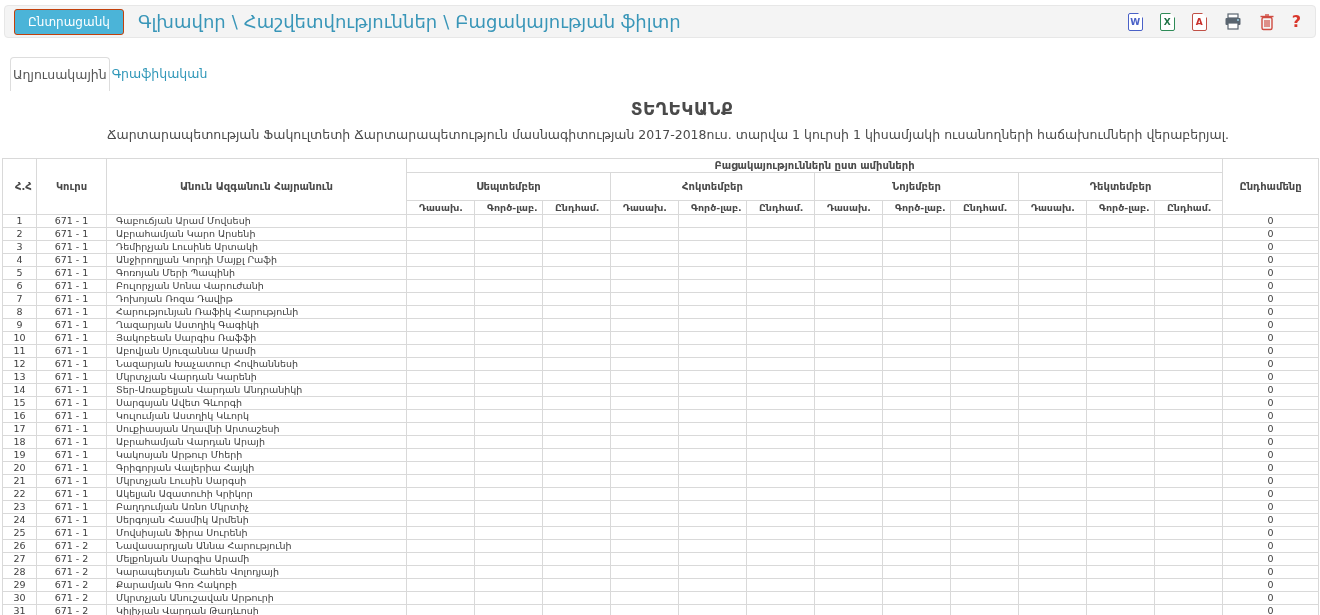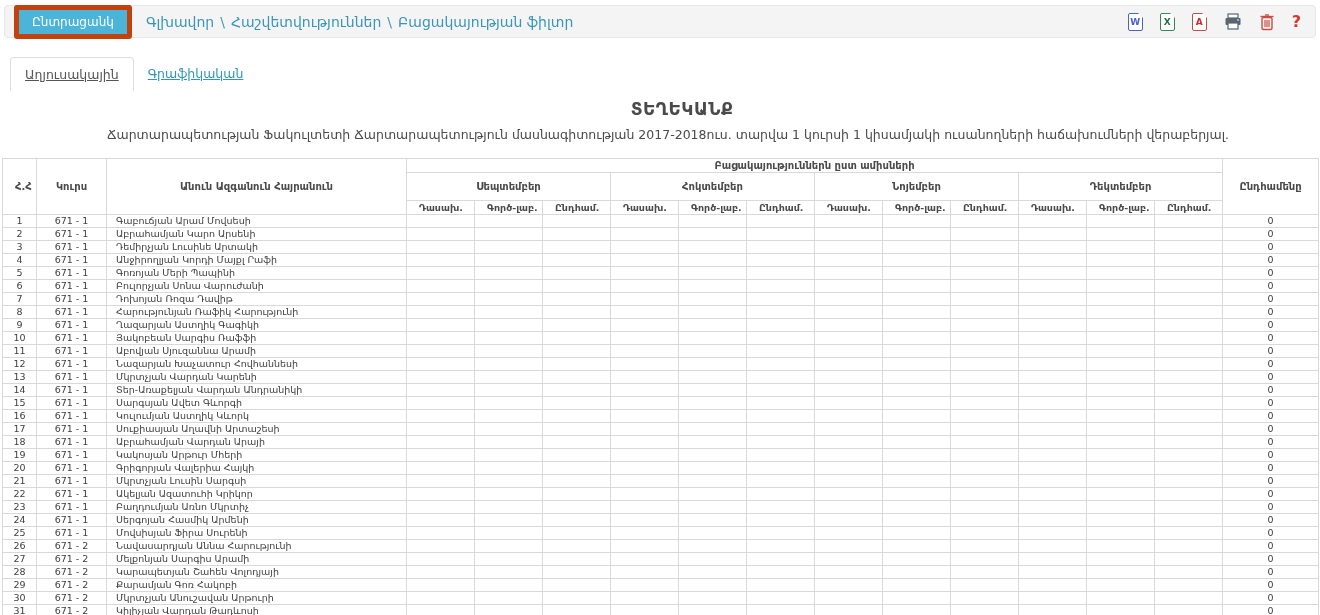--- a/index.html
+++ b/index.html
@@ -6,25 +6,25 @@
   html, body { width: 1320px; height: 615px; overflow: hidden; }
   body { font-family: "DejaVu Sans", sans-serif; background: #fff; position: relative; }
 
   
   .topbar {
     position: absolute; left: 4px; top: 5px; width: 1312px; height: 33px;
     background: #f4f4f4; border: 1px solid #e7e7e7; border-radius: 4px;
     display: flex; align-items: center;
   }
   .menu-btn {
-    margin-left: 9px; background: #4bb4d8; border: 5px solid #c2410c; color: #fff;
+    margin-left: 9px; background: #4bb4d8; border: 1px solid #c2410c; color: #fff;
     font-size: 12px; padding: 5px 13px; border-radius: 3px; cursor: pointer;
     font-family: "DejaVu Sans", sans-serif;
   }
-  .breadcrumb { margin-left: 14px; font-size: 14px; color: #3996b8; }
+  .breadcrumb { margin-left: 14px; font-size: 18px; color: #3996b8; }
   .breadcrumb .sep { margin: 0 6px; color: #3996b8; }
   .topbar-icons { margin-left: auto; margin-right: 14px; display: flex; align-items: center; gap: 17px; }
 
   .doc-icon {
     position: relative; width: 15px; height: 18px; background: #fff;
     border: 1px solid; border-radius: 2px;
     display: flex; align-items: center; justify-content: center;
     font-size: 9px; font-weight: bold; cursor: pointer;
   }
   .doc-icon.word  { border-color: #4a61c7; color: #4a61c7; }
@@ -33,21 +33,21 @@
   .doc-icon::after {
     content: ""; position: absolute; top: -1px; right: -1px;
     border-style: solid; border-width: 0 5px 5px 0;
     border-color: transparent #f4f4f4 transparent transparent;
   }
   .svg-icon { cursor: pointer; display: block; }
   .help-icon { color: #d9362b; font-size: 16px; font-weight: bold; cursor: pointer; line-height: 1; }
 
   
   .tabs { position: absolute; top: 57px; left: 10px; display: flex; font-size: 12.5px; }
-  .tab { padding: 9px 14px; cursor: pointer; text-decoration: underline; }
+  .tab { padding: 9px 2px; cursor: pointer; }
   .tab.active {
     color: #555; background: #fff; border: 1px solid #ddd; border-bottom: none;
     border-radius: 4px 4px 0 0;
   }
   .tab.inactive { color: #2f97b8; }
 
   
   .report-title {
     position: absolute; top: 99px; left: 0; width: 100%; text-align: center;
     font-size: 17px; font-weight: bold; color: #4a4a4a; letter-spacing: 0.5px; padding-left: 44px;

